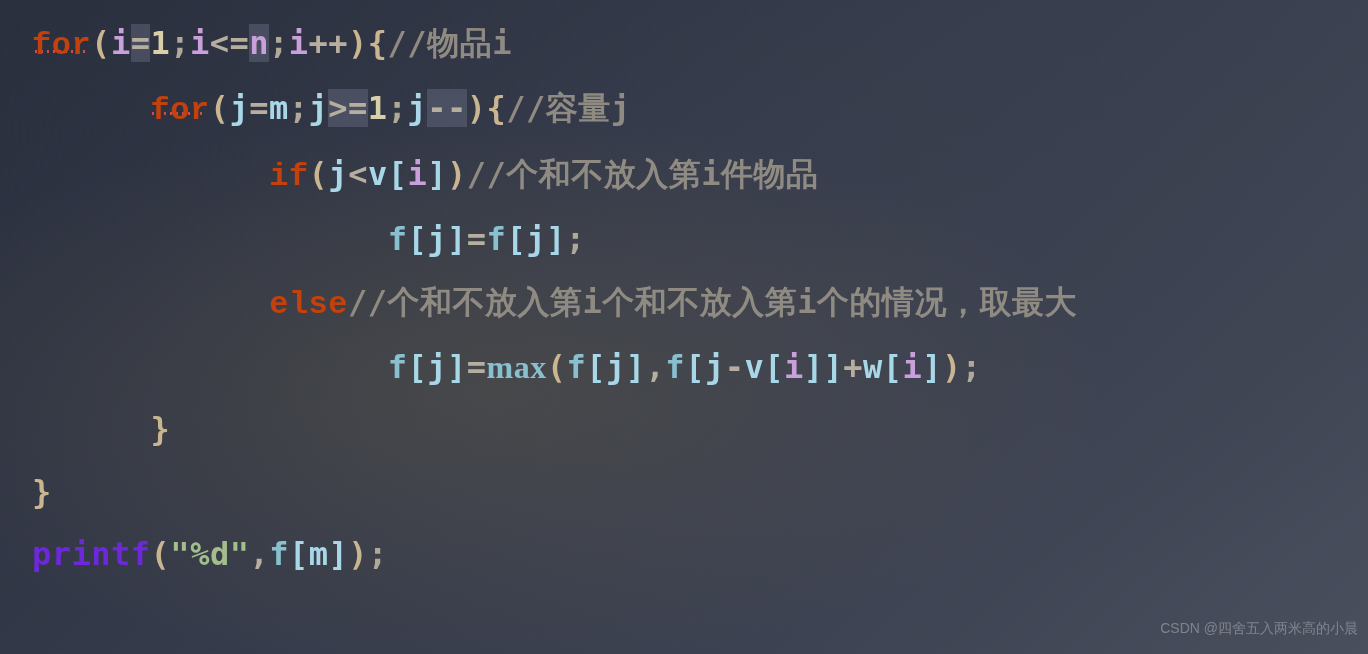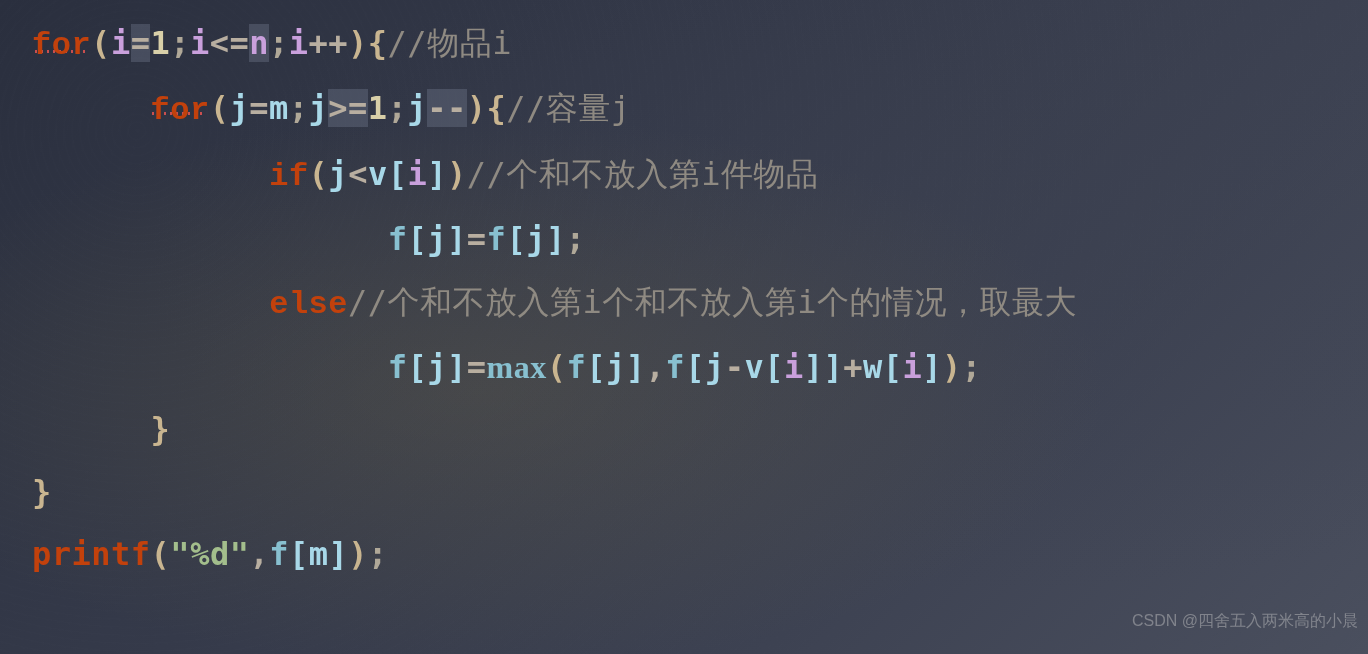--- a/index.html
+++ b/index.html
@@ -42,38 +42,38 @@
 .var-j { color: #a8d8e8; }
 .var-n { color: #c9a0dc; }
 .var-m { color: #a8d8e8; }
 .var-f { color: #88c0d0; }
 .var-v { color: #a8d8e8; }
 .var-w { color: #a8d8e8; }
 .num { color: #d8cfa8; }
 .op { color: #b8aea0; }
 .semi { color: #b0a898; }
 .func { color: #88c0d0; font-family: Liberation Serif, serif; }
-.printf { color: #c2410c; }
+.printf { color: #6d28d9; }
 .str { color: #a3be8c; }
-.comment { color: #8f8a82; font-weight: 400; }
+.comment { color: #8f8a82; font-weight: 700; }
 .highlight { background: rgba(120,130,150,0.35); }
 .squiggle {
   position: absolute;
   height: 3px;
   background-image: linear-gradient(90deg, transparent 0, transparent 2px, #c94f4f 2px, #c94f4f 4px, transparent 4px, transparent 6px);
   background-size: 6px 3px;
 }
 .sq1 { top: 50px; left: 33px; width: 55px; }
 .sq2 { top: 112px; left: 150px; width: 55px; }
 .watermark {
   position: absolute;
-  bottom: 22px;
+  bottom: 16px;
   right: 10px;
   color: rgba(200,200,200,0.45);
-  font-size: 16px;
+  font-size: 14px;
   font-family: sans-serif;
   z-index: 3;
 }
 </style>
 </head>
 <body>
 
 <div class="bg-overlay"></div>
 <div class="noise"></div>
 

